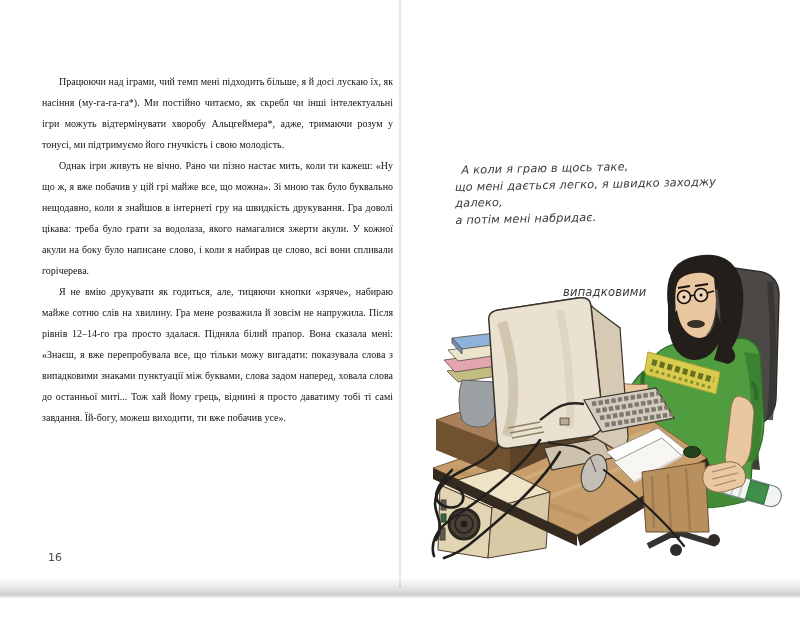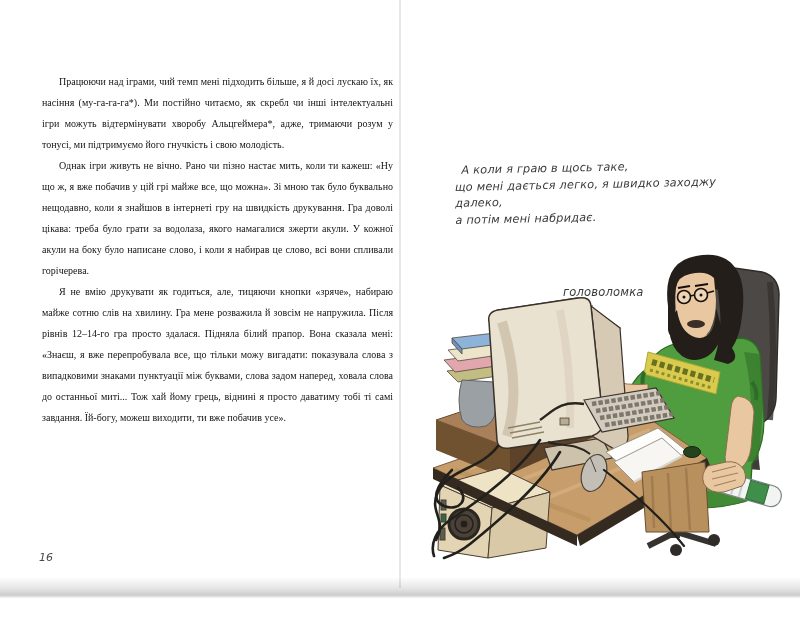--- a/index.html
+++ b/index.html
@@ -9,22 +9,22 @@
   #spine{position:absolute;left:399px;top:0;width:2px;height:588px;
          background:linear-gradient(to right,#f1f1f1,#dedede,#f1f1f1);}
   
   #bottom-shadow{position:absolute;left:0;top:577px;width:800px;height:21px;
      background:linear-gradient(to bottom,rgba(0,0,0,0) 0%,rgba(0,0,0,0.10) 55%,
                 rgba(0,0,0,0.20) 86%,rgba(0,0,0,0.03) 100%);}
   
   #body-text{position:absolute;left:42px;top:71px;width:351px;
      font-size:10px;line-height:21px;color:#141414;text-align:justify;}
   #body-text p{margin:0;text-indent:17px;}
-  #page-number{position:absolute;left:39px;top:551px;
-     font-family:"DejaVu Sans",sans-serif;font-size:11px;color:#4a4a4a;font-style:italic;}
+  #page-number{position:absolute;left:48px;top:551px;
+     font-family:"DejaVu Sans",sans-serif;font-size:11px;color:#4a4a4a;}
   
   .hand{font-family:"DejaVu Sans",sans-serif;font-style:italic;color:#3a3a3a;
         letter-spacing:.2px;}
   #note{position:absolute;left:455px;top:160px;width:280px;font-size:11.3px;
         line-height:16.5px;transform:rotate(-1.2deg);}
   #note .l1{margin-left:7px;}
   #label-puzzle{position:absolute;left:563px;top:285px;font-size:11.5px;}
   #label-arrow{position:absolute;left:584px;top:301px;font-size:13px;color:#444;
         display:inline-block;transform:rotate(-8deg);}
   #art{position:absolute;left:0;top:0;}
@@ -42,21 +42,21 @@
     <p>Я не вмію друкувати як годиться, але, тицяючи кнопки «зряче», набираю майже сотню слів на хвилину. Гра мене розважила й зовсім не напружила. Після рівнів 12–14-го гра просто здалася. Підняла білий прапор. Вона сказала мені: «Знаєш, я вже перепробувала все, що тільки можу вигадати: показувала слова з випадковими знаками пунктуації між буквами, слова задом наперед, ховала слова до останньої миті... Тож хай йому грець, віднині я просто даватиму тобі ті самі завдання. Їй-богу, можеш виходити, ти вже побачив усе».</p>
   </div>
   <div id="page-number">16</div>
 
   <div id="note" class="hand">
     <div class="l1">А коли я граю в щось таке,</div>
     <div>що мені дається легко, я швидко заходжу далеко,</div>
     <div>а потім мені набридає.</div>
   </div>
 
-  <div id="label-puzzle" class="hand">головоломка</div>
+  <div id="label-puzzle" class="hand">випадковими</div>
   <div id="label-arrow" class="hand">↙</div>
 
   <svg id="art" width="800" height="622" viewBox="0 0 800 622">
 
     <g>
       <path d="M712 280 Q716 268 734 268 L762 272 Q778 276 779 294 L776 398 Q775 420 754 426 L716 428 Q704 428 704 410 L704 296 Q704 286 712 280 Z" fill="#4b4845" stroke="#2e2b28" stroke-width="1.5"></path>
       <path d="M710 286 Q706 380 710 418" stroke="#6e6a66" stroke-width="4" fill="none" opacity="0.8"></path>
       <path d="M770 282 Q776 350 770 420" stroke="#353230" stroke-width="6" fill="none" opacity="0.8"></path>
       <path d="M716 424 Q740 436 758 452 L760 470 L712 466 Z" fill="#3f3c39"></path>
 

